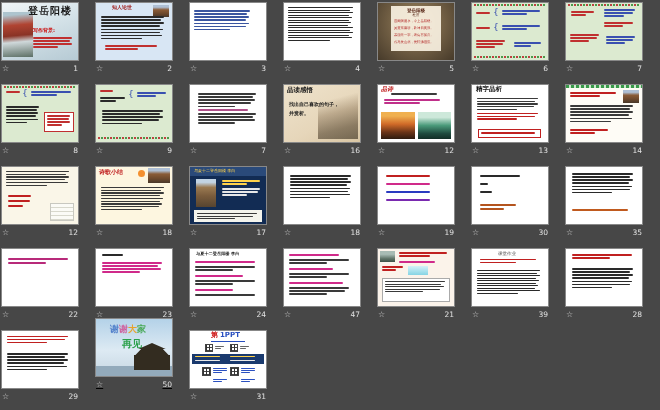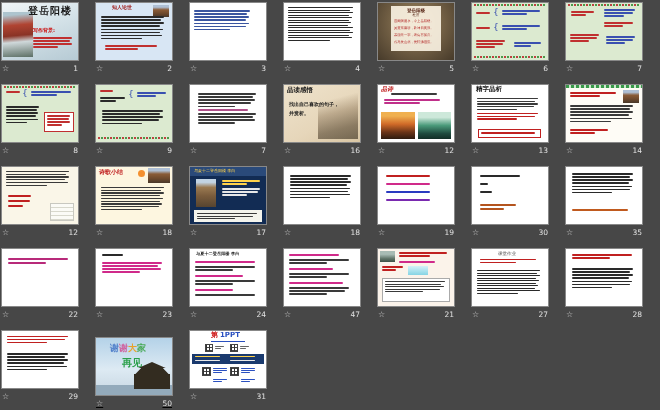--- a/index.html
+++ b/index.html
@@ -651,21 +651,21 @@
             <div class="ln" style="height: 1.2px; margin-bottom: 1.32px; background: rgb(42, 42, 42); width: 94%;"></div>
             <div class="ln" style="height: 1.2px; margin-bottom: 1.32px; background: rgb(42, 42, 42); width: 90%;"></div>
             <div class="ln" style="height: 1.2px; margin-bottom: 1.32px; background: rgb(42, 42, 42); width: 93%;"></div>
             <div class="ln" style="height: 1.2px; margin-bottom: 1.32px; background: rgb(42, 42, 42); width: 88%;"></div>
             <div class="ln" style="height: 1.2px; margin-bottom: 1.32px; background: rgb(42, 42, 42); width: 96%;"></div>
             <div class="ln" style="height: 1.2px; margin-bottom: 1.32px; background: rgb(42, 42, 42); width: 62%;"></div>
           </div>
         </div>
         <div class="meta">
           <span class="star">☆</span>
-          <span class="num">27</span>
+          <span class="num">39</span>
         </div>
       </div>
       <div class="cell" style="left: 566px; top: 249px;">
         <div class="thumb" style="background: rgb(255, 255, 255);">
           <div class="it" style="left: 6px; top: 5px; width: 62px;">
             <div class="ln" style="height: 1.6px; margin-bottom: 1.76px; background: rgb(192, 32, 32); width: 96%;"></div>
             <div class="ln" style="height: 1.6px; margin-bottom: 1.76px; background: rgb(192, 32, 32); width: 62%;"></div>
           </div>
           <div class="it" style="left: 6px; top: 19px; width: 64px;">
             <div class="ln" style="height: 1.5px; margin-bottom: 1.65px; background: rgb(42, 42, 42); width: 96%;"></div>
@@ -696,21 +696,21 @@
             <div class="ln" style="height: 1.5px; margin-bottom: 1.65px; background: rgb(42, 42, 42); width: 89%;"></div>
             <div class="ln" style="height: 1.5px; margin-bottom: 1.65px; background: rgb(42, 42, 42); width: 94%;"></div>
             <div class="ln" style="height: 1.5px; margin-bottom: 1.65px; background: rgb(42, 42, 42); width: 62%;"></div>
           </div>
         </div>
         <div class="meta">
           <span class="star">☆</span>
           <span class="num">29</span>
         </div>
       </div>
-      <div class="cell" style="left: 96px; top: 338px; text-decoration: underline;">
+      <div class="cell" style="left: 96px; top: 319px; text-decoration: underline;">
         <div class="thumb bg-sky">
           <div class="it" style="left: 14px; top: 5px; width: 50px; font-size: 9px; font-weight: bold; white-space: nowrap;"><span style="color: rgb(74, 122, 200);">谢</span><span style="color: rgb(208, 90, 154);">谢</span><span style="color: rgb(232, 162, 42);">大</span><span style="color: rgb(74, 170, 90);">家</span></div>
           <div class="it" style="left: 26px; top: 19px; width: 28px; font-size: 10px; color: rgb(42, 160, 74); font-weight: bold; white-space: nowrap;">再见</div>
           <div class="it img-water" style="left: 0px; top: 47px; width: 76px; height: 10px;"></div>
           <div class="it img-pavilion" style="left: 38px; top: 24px; width: 36px; height: 27px;"></div>
         </div>
         <div class="meta">
           <span class="star">☆</span>
           <span class="num">50</span>
         </div>

